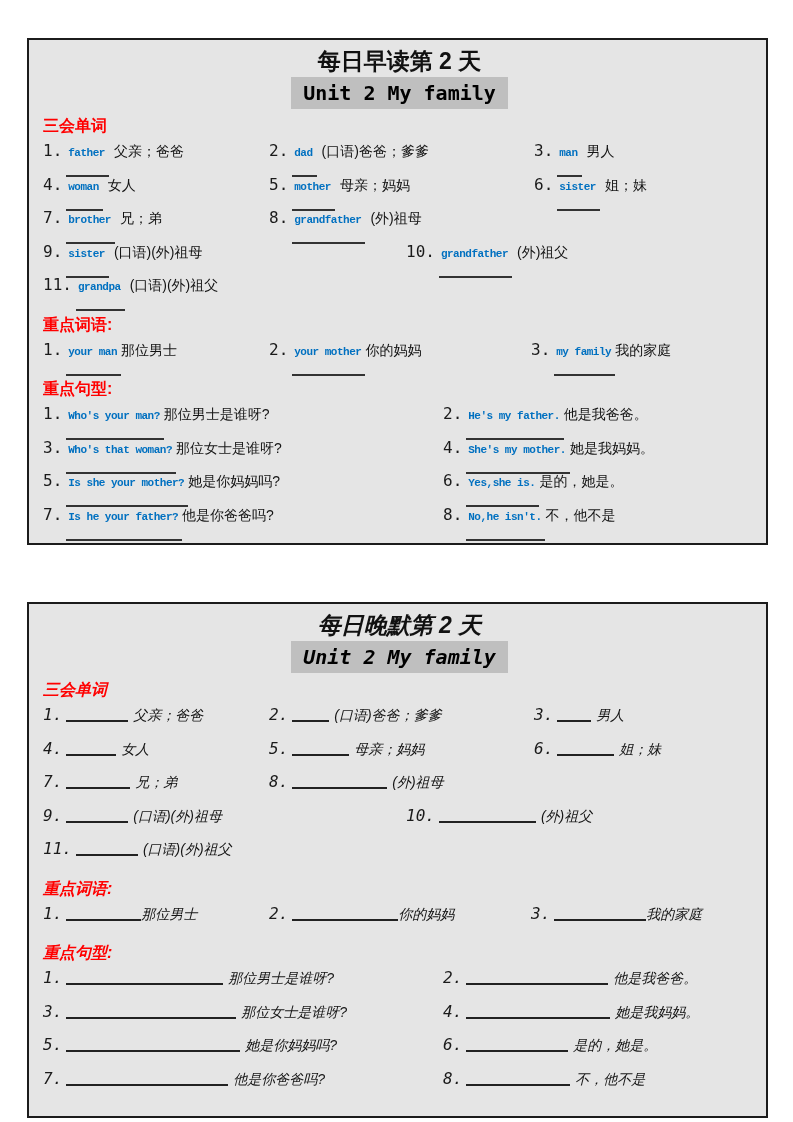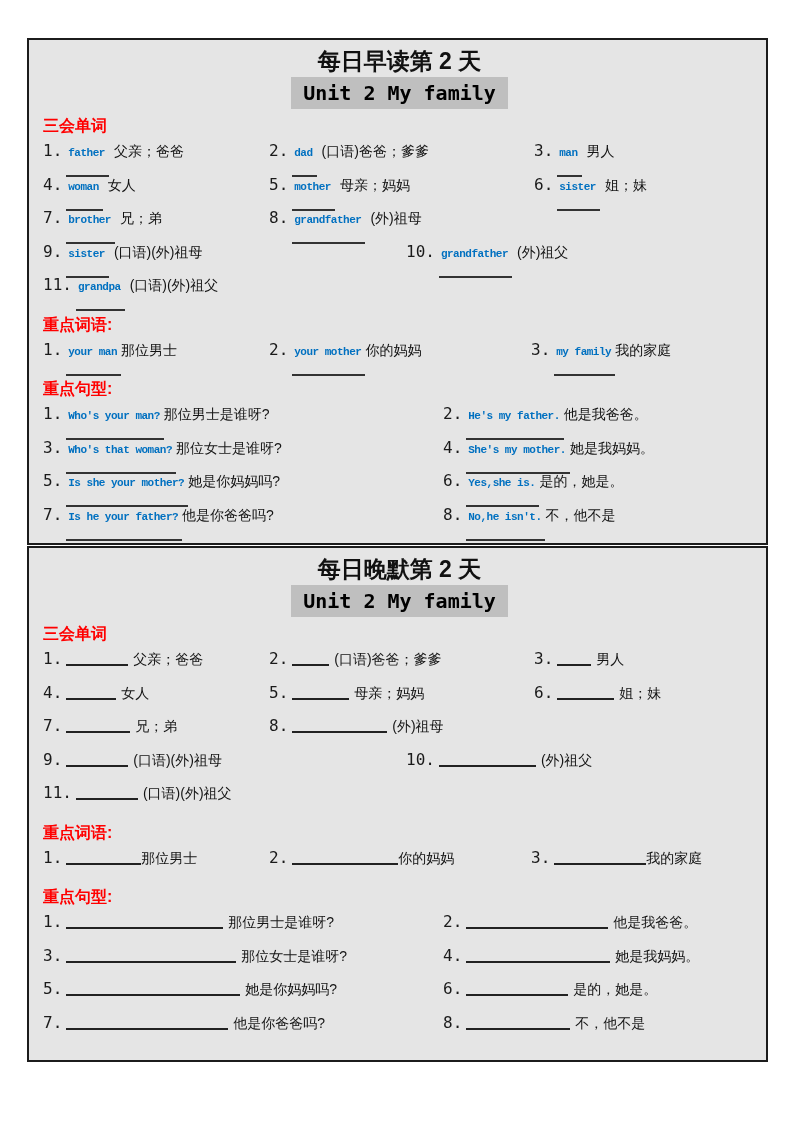--- a/index.html
+++ b/index.html
@@ -12,21 +12,21 @@
   html,body{margin:0;padding:0;}
   body{
     width:793px;height:1122px;background:#ffffff;position:relative;
     font-family:"Liberation Sans","DejaVu Sans",sans-serif;color:#111;
   }
   .card{
     position:absolute;left:27px;width:741px;
     border:2px solid #1c1c1c;background:#e5e5e5;padding:4px 10px 0 14px;
   }
   #card-morning{top:38px;height:507px;}
-  #card-evening{top:546px;height:516px;}
+  #card-evening{top:602px;height:516px;font-style:italic;}
   .card-title{
     text-align:center;font-size:23px;font-weight:bold;line-height:30px;margin:2px 0 1px 0;
   }
   .subtitle-wrap{text-align:center;line-height:30px;margin-bottom:2px;}
   .subtitle{
     display:inline-block;background:var(--gray-bg);padding:1px 12px;
     font-family:"DejaVu Sans Mono","Liberation Mono",monospace;
     font-weight:bold;font-size:20px;color:#000;
   }
   .sec-heading{

